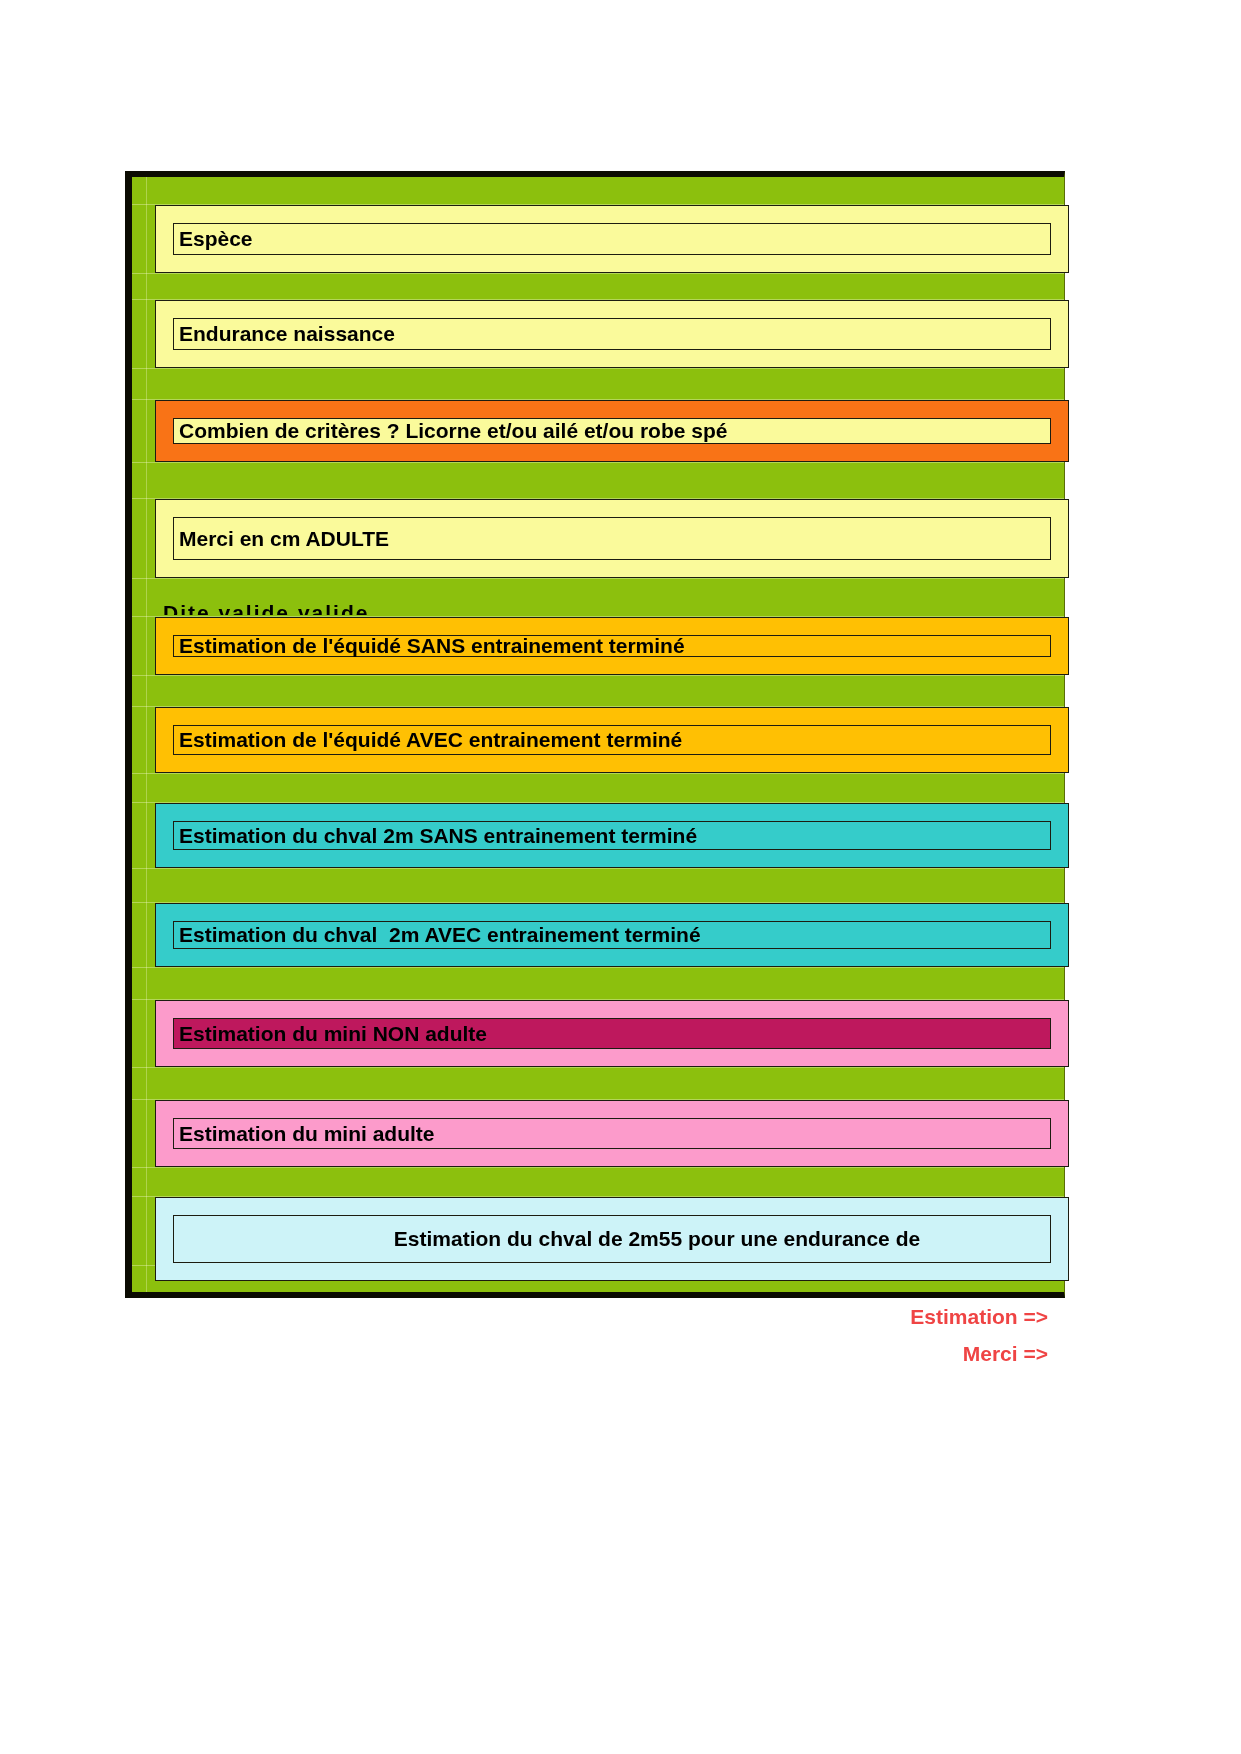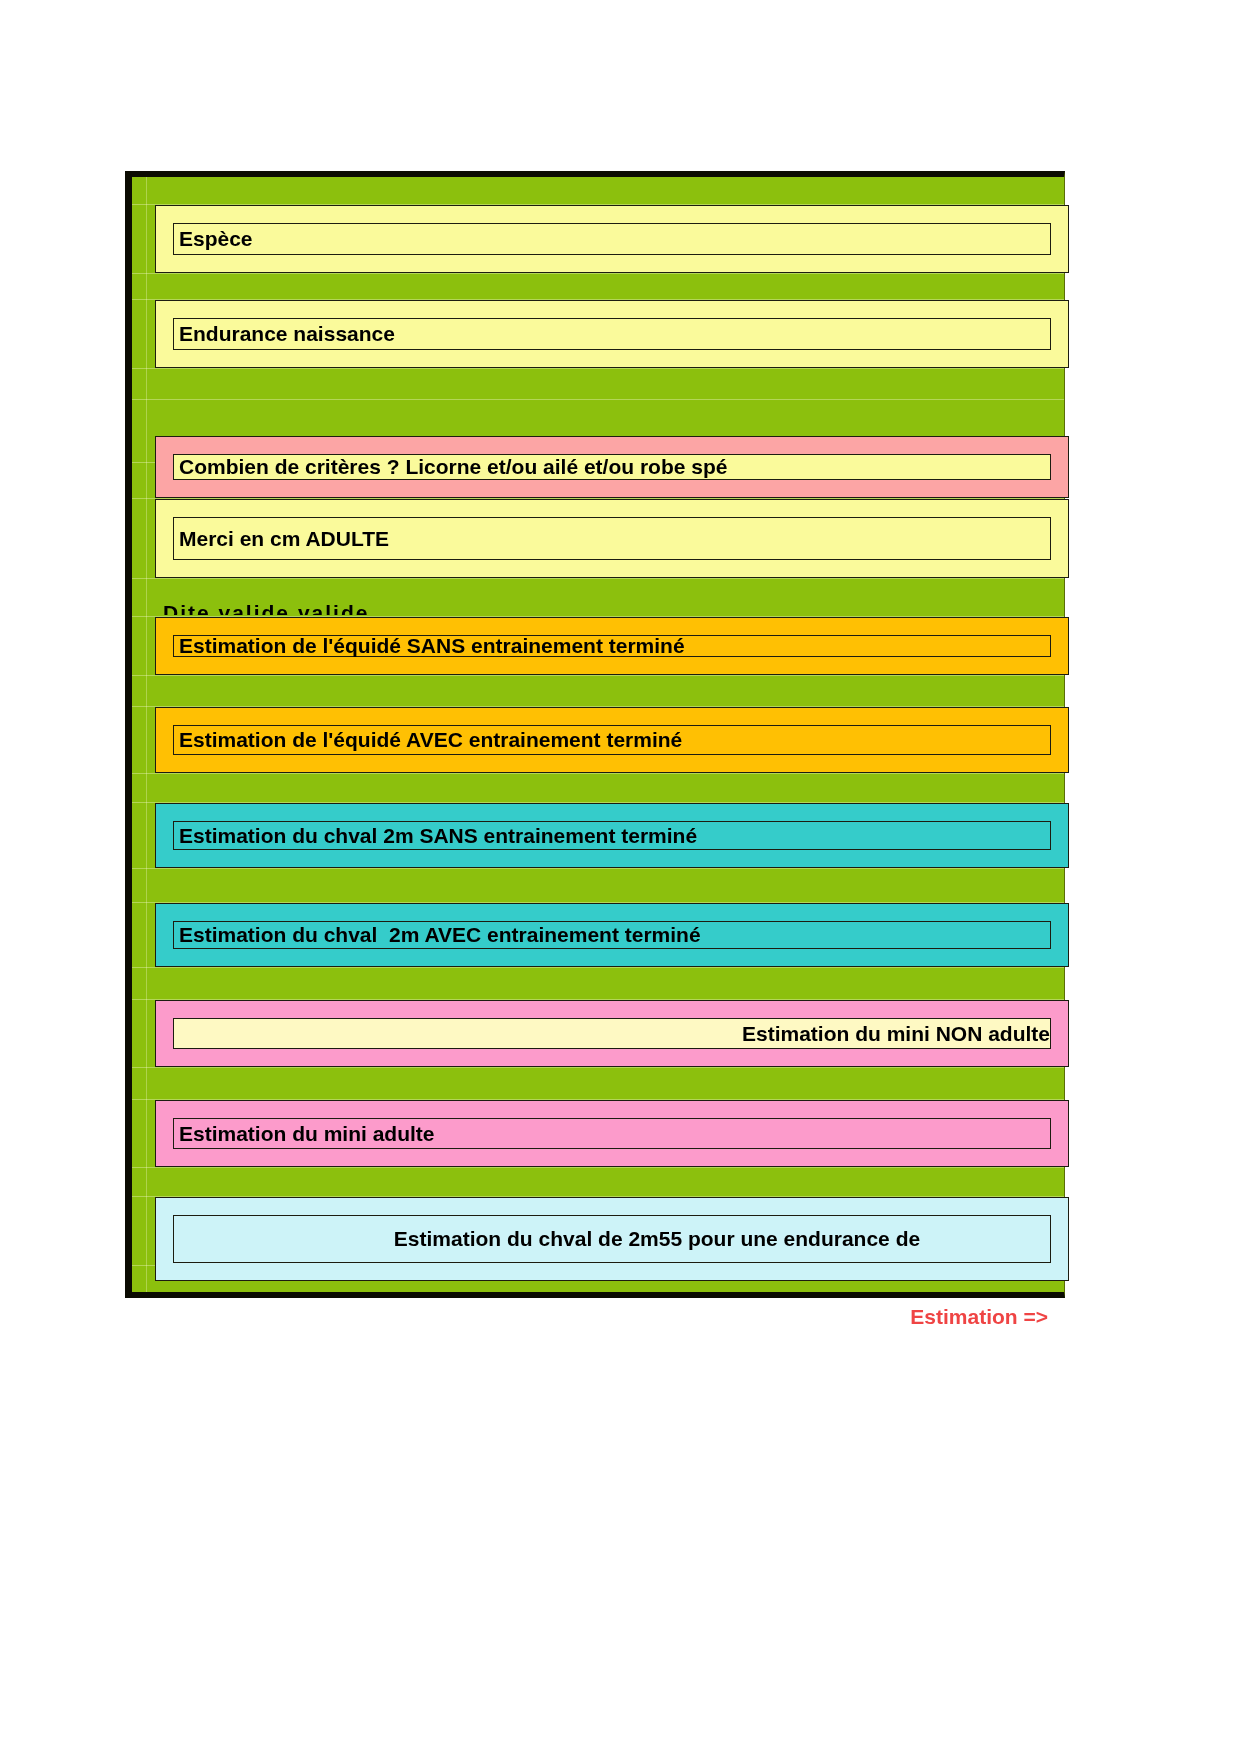--- a/index.html
+++ b/index.html
@@ -134,21 +134,21 @@
       <div class="field" style="top: 205px; height: 68px; background: rgb(250, 250, 155);">
         <div class="field-inner" style="background: rgb(250, 250, 155);">
           <span class="field-label">Espèce</span>
         </div>
       </div>
       <div class="field" style="top: 300px; height: 68px; background: rgb(250, 250, 155);">
         <div class="field-inner" style="background: rgb(250, 250, 155);">
           <span class="field-label">Endurance naissance</span>
         </div>
       </div>
-      <div class="field" style="top: 400px; height: 62px; background: #fca5a5; margin-top: 36px;">
+      <div class="field" style="top: 400px; height: 62px; background: #f97316;">
         <div class="field-inner" style="background: rgb(250, 250, 155);">
           <span class="field-label">Combien de critères ? Licorne et/ou ailé et/ou robe spé</span>
         </div>
       </div>
       <div class="field" style="top: 499px; height: 79px; background: rgb(250, 250, 155);">
         <div class="field-inner" style="background: rgb(250, 250, 155);">
           <span class="field-label">Merci en cm ADULTE</span>
         </div>
       </div>
       <div class="field" style="top: 617px; height: 58px; background: rgb(255, 192, 3);">
@@ -165,34 +165,35 @@
         <div class="field-inner" style="background: rgb(53, 204, 202);">
           <span class="field-label">Estimation du chval 2m SANS entrainement terminé</span>
         </div>
       </div>
       <div class="field" style="top: 903px; height: 64px; background: rgb(53, 204, 202);">
         <div class="field-inner" style="background: rgb(53, 204, 202);">
           <span class="field-label">Estimation du chval  2m AVEC entrainement terminé</span>
         </div>
       </div>
       <div class="field" style="top: 1000px; height: 67px; background: rgb(252, 155, 203);">
-        <div class="field-inner" style="background: #fef9c3; justify-content: flex-end;">
+        <div class="field-inner" style="background: #be185d;">
           <span class="field-label">Estimation du mini NON adulte</span>
         </div>
       </div>
       <div class="field" style="top: 1100px; height: 67px; background: rgb(252, 155, 203);">
         <div class="field-inner" style="background: rgb(252, 155, 203);">
           <span class="field-label">Estimation du mini adulte</span>
         </div>
       </div>
       <div class="field centered" style="top: 1197px; height: 84px; background: rgb(205, 243, 248);">
         <div class="field-inner" style="background: rgb(205, 243, 248);">
           <span class="field-label">Estimation du chval de 2m55 pour une endurance de</span>
         </div>
       </div>
     </div>
 
   <div class="clipped-label">Dite valide valide</div>
 
   <div class="footer-label footer-estimation">Estimation =&gt;</div>
 
+  <div class="footer-label footer-merci">Merci =&gt;</div>
 
 </div>
 
 </body></html>

